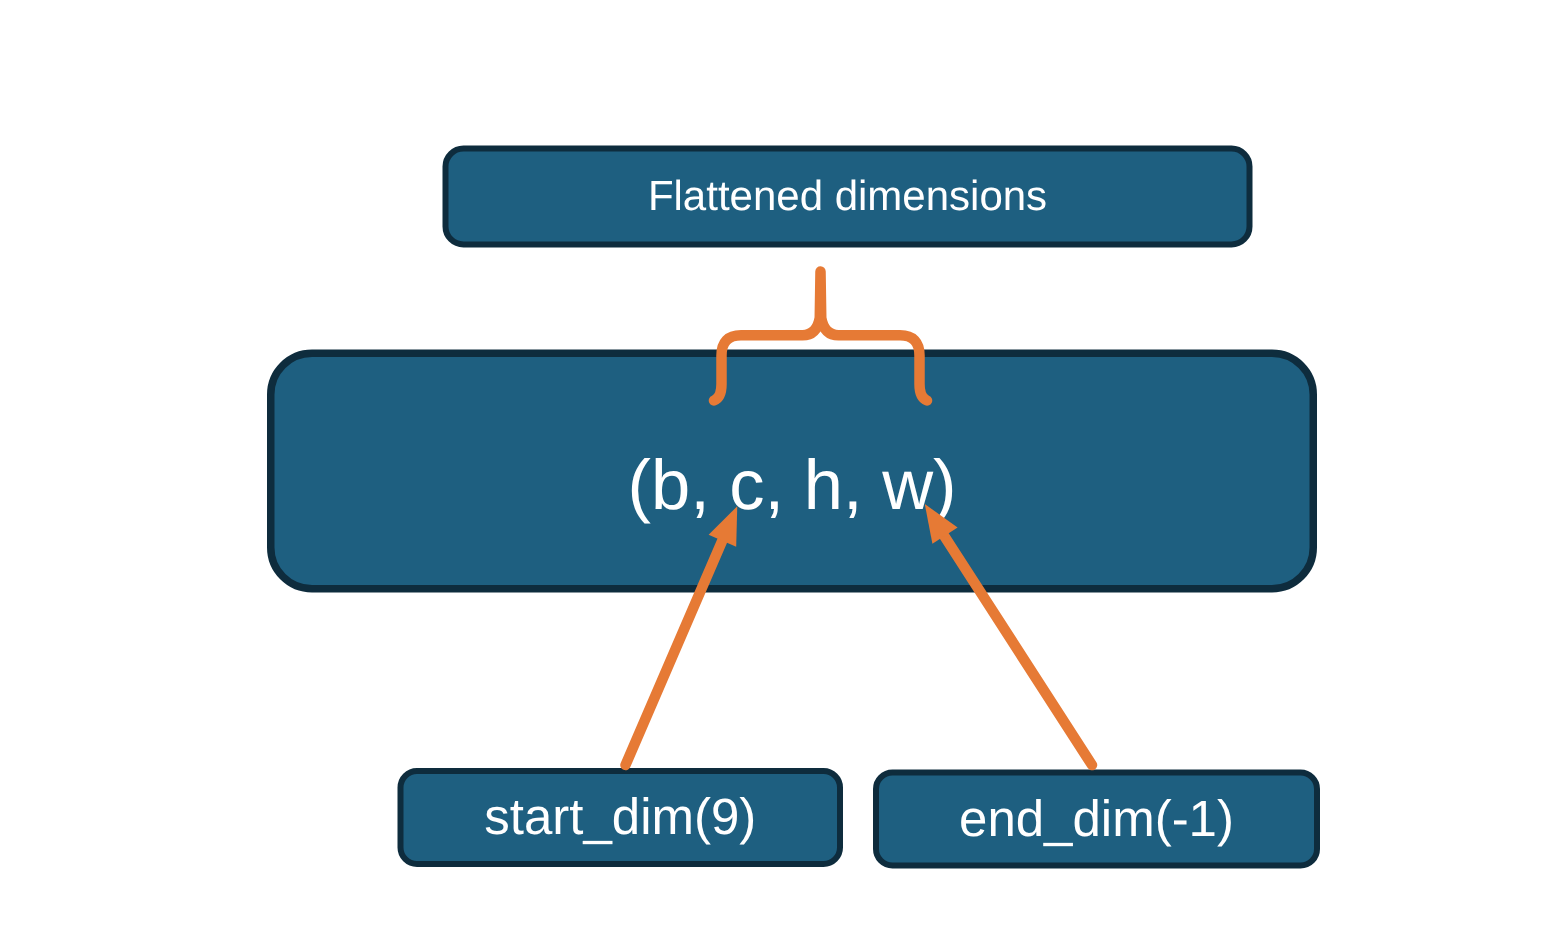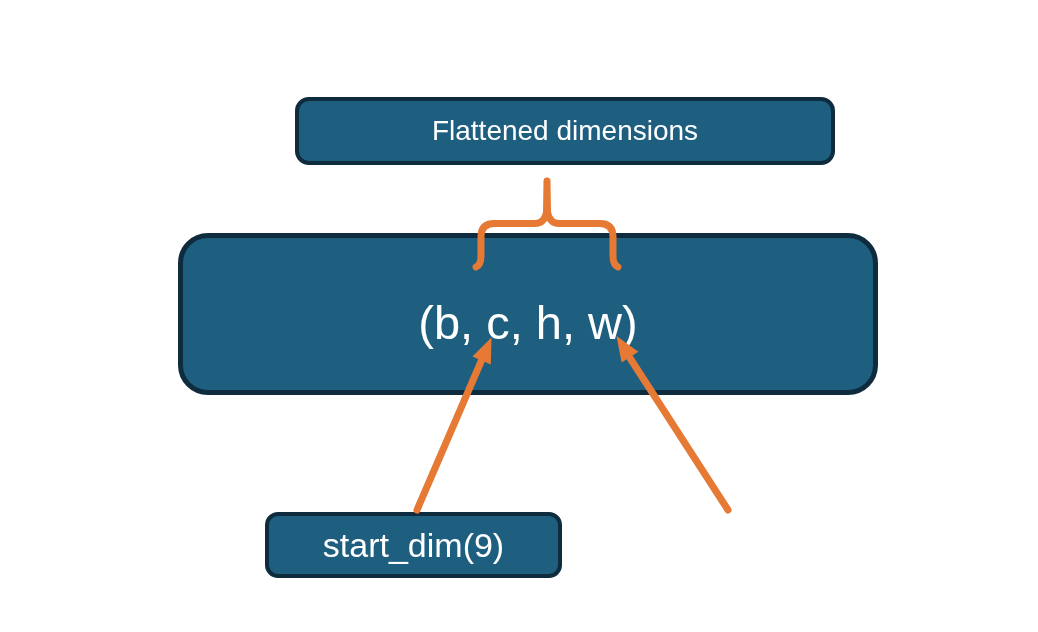--- a/index.html
+++ b/index.html
@@ -87,20 +87,23 @@
   </div>
 
   <div class="node node-tensor">
     <span>(b, c, h, w)</span>
   </div>
 
   <div class="node node-start">
     <span>start_dim(9)</span>
   </div>
 
+  <div class="node node-end">
+    <span>end_dim(-1)</span>
+  </div>
 
   <svg class="connectors" viewBox="0 0 1038 632">
 
     <path class="orange-stroke" d="M 476 267
              Q 481 265 481 256
              L 481 237
              Q 481 223.5 494 223.5
              L 535 223.5
              Q 544.5 223.5 546.5 212
              L 547 181

